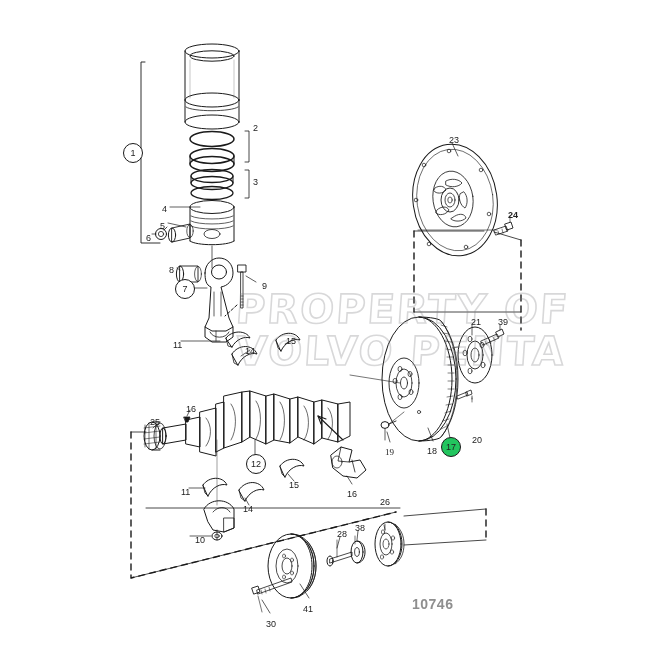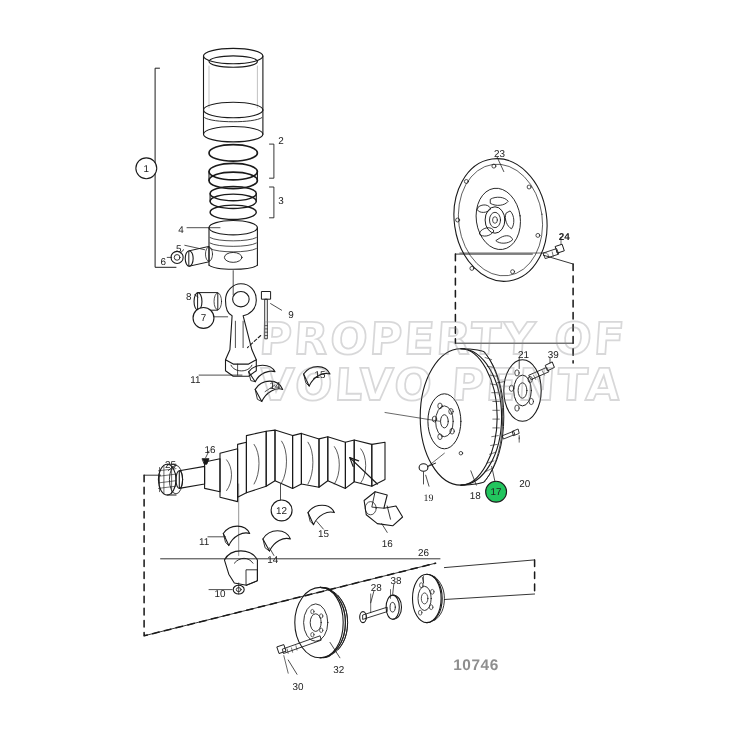--- a/index.html
+++ b/index.html
@@ -451,19 +451,19 @@
       <div class="num" style="left: 385px; top: 448px; font-family: Liberation Serif, serif;"><span>19</span></div>
       <div class="num" style="left: 472px; top: 405px; margin-top: 31px;"><span>20</span></div>
       <div class="num" style="left: 471px; top: 318px;"><span>21</span></div>
       <div class="num" style="left: 498px; top: 318px;"><span>39</span></div>
       <div class="num" style="left: 449px; top: 136px;"><span>23</span></div>
       <div class="num" style="left: 508px; top: 211px; font-weight: bold;"><span>24</span></div>
       <div class="num" style="left: 150px; top: 418px;"><span>25</span></div>
       <div class="num" style="left: 380px; top: 498px;"><span>26</span></div>
       <div class="num" style="left: 355px; top: 524px;"><span>38</span></div>
       <div class="num" style="left: 337px; top: 530px; text-align: center;"><span>28</span></div>
-      <div class="num" style="left: 303px; top: 605px;"><span>32</span></div>
+      <div class="num" style="left: 303px; top: 605px;"><span>41</span></div>
       <div class="num" style="left: 266px; top: 620px;"><span>30</span></div>
     </div>
 
   <div class="dcode" style="left:412px;top:596px;">10746</div>
 
 </div>
 
 </body></html>

